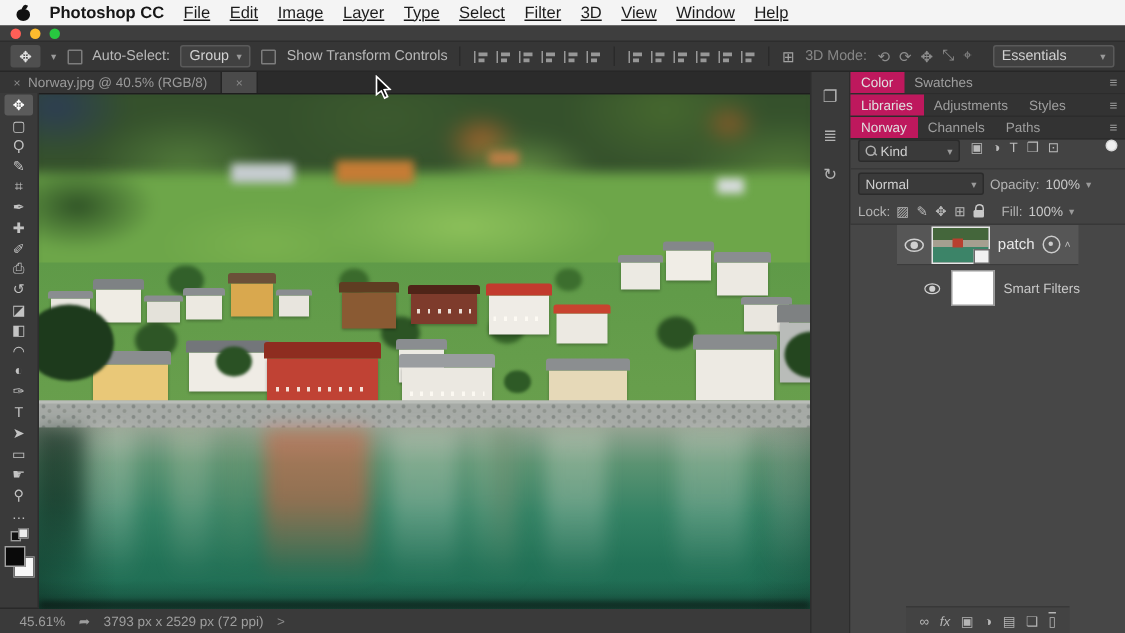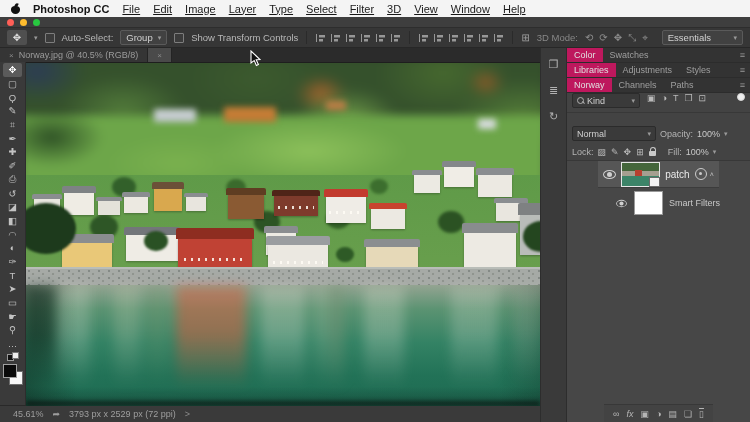--- a/index.html
+++ b/index.html
@@ -104,21 +104,21 @@
   .ptabrow{height:14px;background:#333;display:flex;align-items:stretch;border-bottom:1px solid #2c2c2c;}
   .ptab{display:flex;align-items:center;padding:0 7px;color:#9f9f9f;}
   .ptab.on{background:#be185d;color:#e0e0e0;}
   .pmenu{margin-left:auto;padding:0 5px;display:flex;align-items:center;color:#9a9a9a;}
   .kindrow{height:19px;display:flex;align-items:flex-start;gap:4px;padding:0 5px;border-bottom:1px solid #383838;}
   .ksel{display:flex;align-items:center;gap:3px;background:#3a3a3a;border:1px solid #2b2b2b;border-radius:2px;height:13px;padding:0 4px;width:58px;color:#d0d0d0;}
   .searchic{width:5px;height:5px;border:1px solid #b0b0b0;border-radius:50%;position:relative;flex:none;}
   .searchic::after{content:'';position:absolute;left:4px;top:4px;width:3px;height:1px;background:#b0b0b0;transform:rotate(45deg);}
   .kic{font-size:9px;color:#bababa;}
   .pin{margin-left:auto;width:6px;height:6px;border:1px solid #d6d6d6;border-radius:50%;background:#efefef;}
-  .blendrow{height:19px;display:flex;align-items:center;gap:4px;padding:0 5px;margin-top:11px;}
+  .blendrow{height:19px;display:flex;align-items:center;gap:4px;padding:0 5px;}
   .bsel{display:flex;align-items:center;background:#3a3a3a;border:1px solid #2b2b2b;border-radius:2px;height:13px;padding:0 4px;width:74px;color:#d0d0d0;}
   .bsel .caret{margin-left:auto;}
   .lockrow{height:17px;display:flex;align-items:center;gap:4px;padding:0 5px;border-bottom:1px solid #383838;}
   .padlock{width:7px;height:5px;background:#c9c9c9;position:relative;margin-top:3px;border-radius:1px;flex:none;}
   .padlock::before{content:'';position:absolute;top:-4px;left:1px;width:4px;height:4px;border:1px solid #c9c9c9;border-bottom:none;border-radius:3px 3px 0 0;}
   .lbl{color:#b3b3b3;}
   .layerlist{flex:1;background:#474747;display:flex;flex-direction:column;align-items:center;}
   .lrow{height:26px;background:#565656;display:flex;align-items:center;gap:5px;padding:0 5px;border-bottom:1px solid #3c3c3c;}
   .eye{width:11px;height:7px;border:1px solid #d0d0d0;border-radius:50%;position:relative;flex:none;}
   .eye::after{content:'';position:absolute;inset:1px 3px;background:#d0d0d0;border-radius:50%;}

